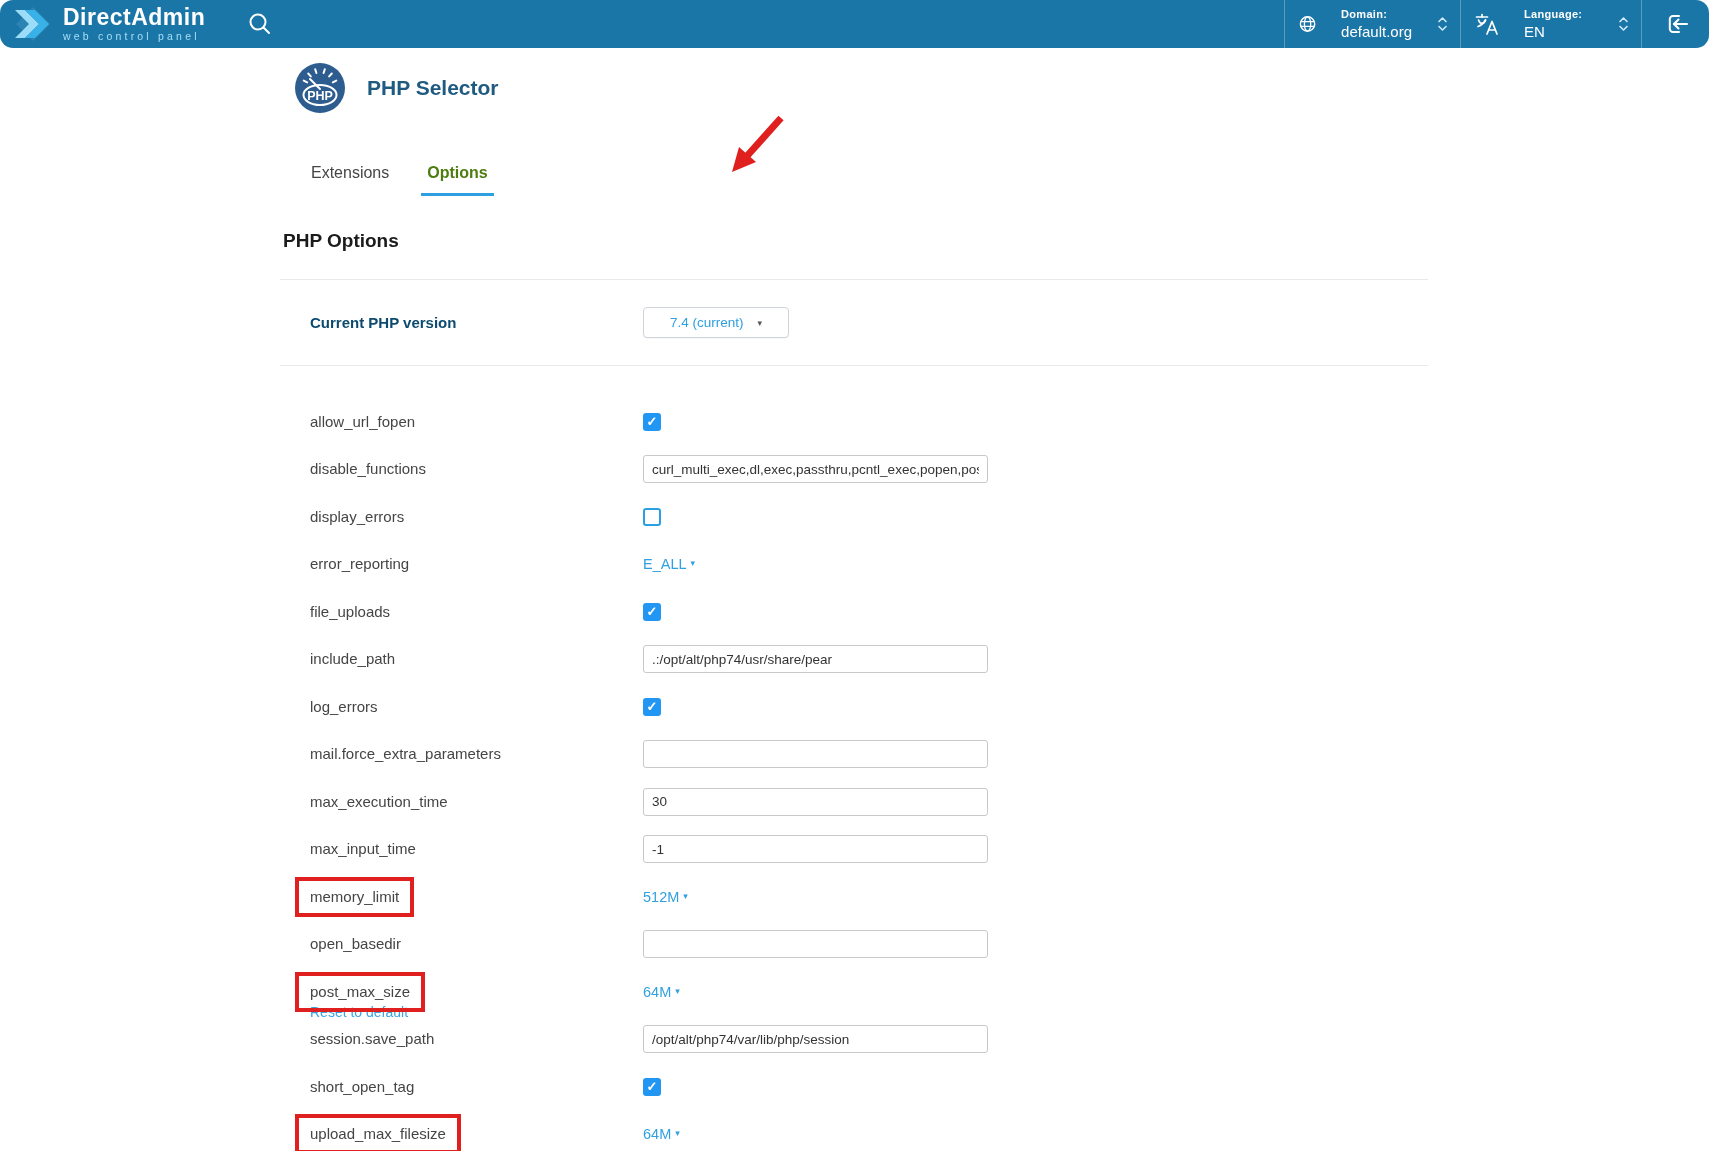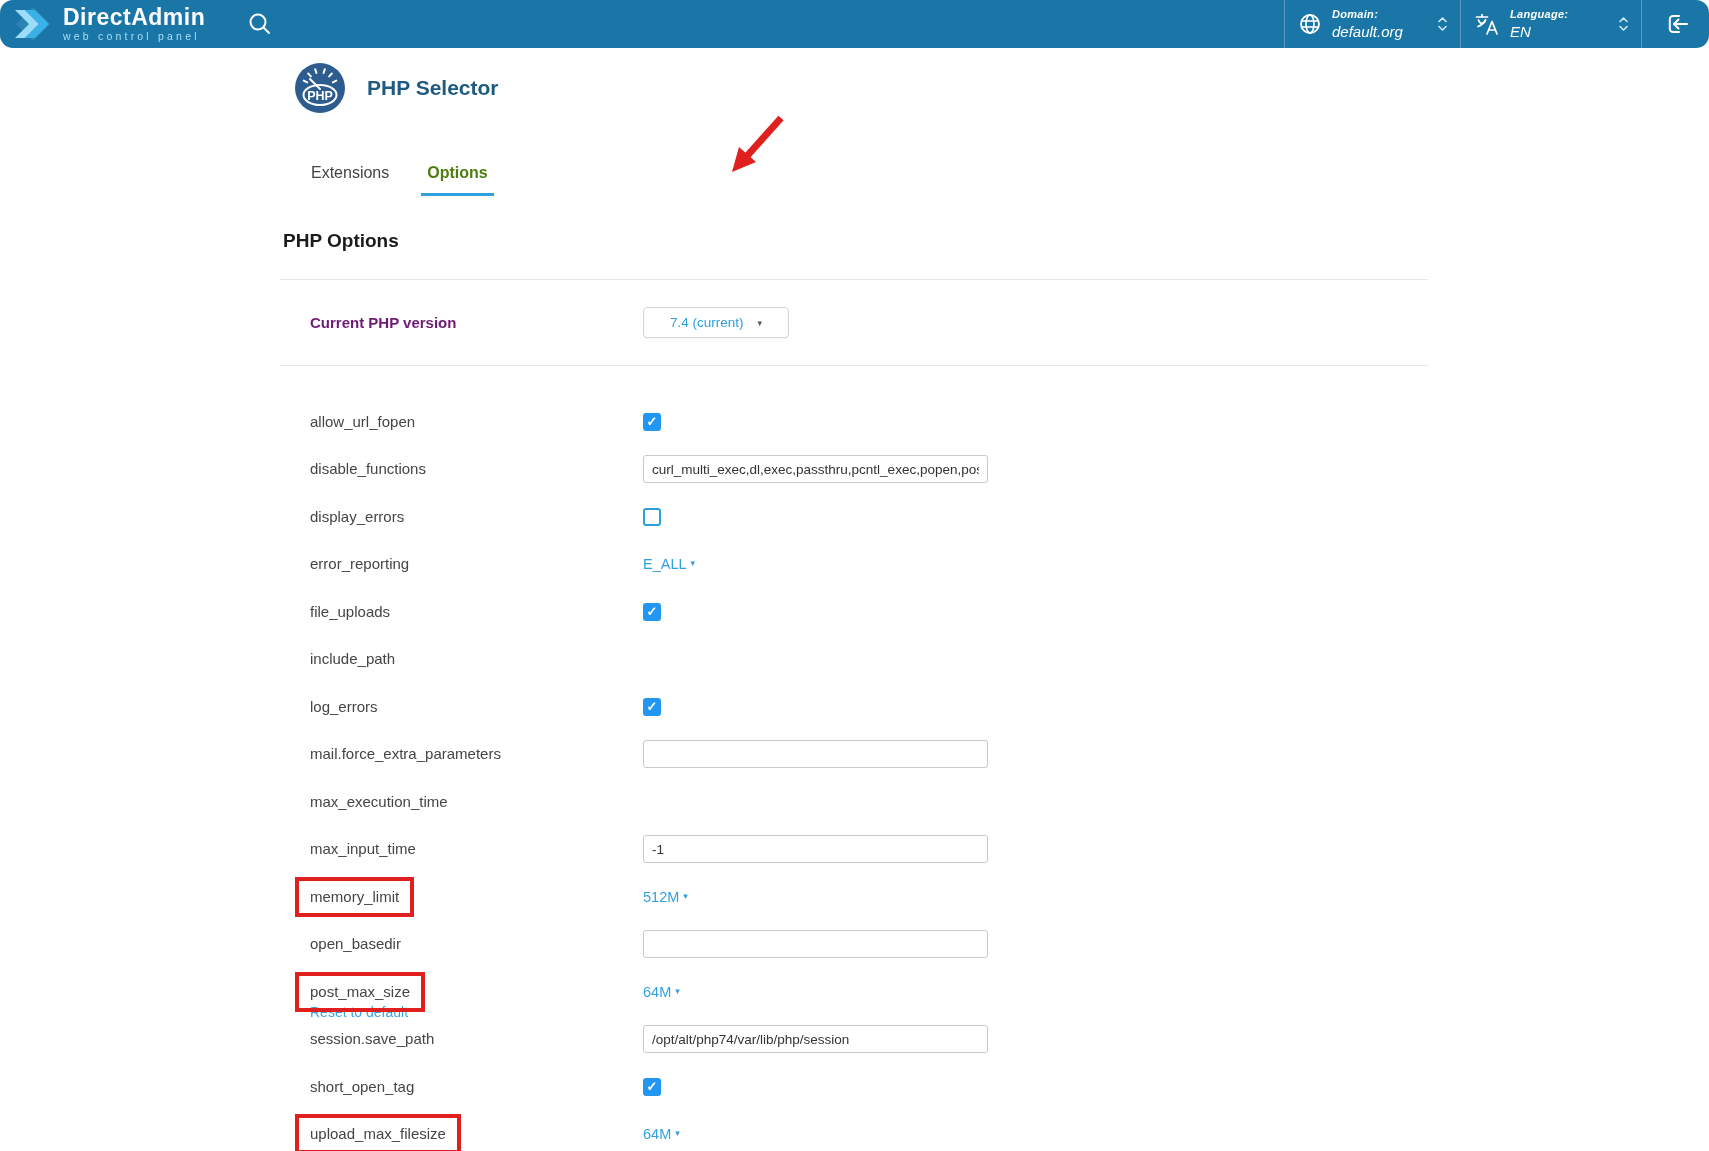--- a/index.html
+++ b/index.html
@@ -9,21 +9,21 @@
   
   .hdr { height:48px; background:#1b76a8; display:flex; align-items:stretch; color:#fff;border-radius:13px; }
   .hdr-left { display:flex; align-items:center; padding-left:13px; }
   .brand-text { margin-left:10px; line-height:1; }
   .brand-name { font-size:23px; font-weight:bold; letter-spacing:.5px; }
   .brand-tag { font-size:10.5px; color:#a7dff7; letter-spacing:3.2px; margin-top:2px; }
   .search-btn { margin-left:42px; display:flex; align-items:center; cursor:pointer; }
   .hdr-spacer { flex:1; }
   .hdr-sec { display:flex; align-items:center; border-left:1px solid rgba(255,255,255,.28);
     padding:0 13px; cursor:pointer; }
-  .hdr-sec .txt { margin-left:10px; line-height:1;font-style:italic; }
+  .hdr-sec .txt { margin-left:24px; line-height:1; }
   .hdr-lbl { font-size:11px; font-weight:bold; letter-spacing:.3px; }
   .hdr-val { font-size:15px; margin-top:4px; }
   .hdr-chevrons { margin-left:auto; padding-left:26px; display:flex; align-items:center; }
   .sec-domain { width:176px; }
   .sec-lang { width:181px; }
   .sec-logout { width:68px; justify-content:center; padding:0; }
 
   
   main { margin-left:280px; width:1148px; position:relative; }
   .title-row { display:flex; align-items:center; margin-top:14px; height:52px; padding-left:14px; }
@@ -31,21 +31,21 @@
 
   .tabs { margin-top:36px; padding-left:25px; display:flex; }
   .tab { font-size:16px; color:#454545; padding:14px 6px 11px 6px; margin-right:26px; cursor:pointer; }
   .tab.active { color:#4d7c0f; font-weight:bold; border-bottom:3px solid #2e9fe0; }
 
   h2.section-heading { margin-top:34px; padding-left:3px; font-size:19px; font-weight:bold; color:#1b1b1b; }
   .divider { border:none; border-top:1px solid #e9e9e9; margin-top:27px; }
 
   .version-row { height:85px; display:grid; grid-template-columns:333px 1fr;
     align-items:center; padding-left:30px; }
-  .version-label { font-size:15px; font-weight:bold; color:#701a75; }
+  .version-label { font-size:15px; font-weight:bold; color:#0c4a6e; }
   .select-box { width:146px; height:31px; border:1px solid #cfd3da; border-radius:4px;
     background:#fff; display:flex; align-items:center; justify-content:center;
     font-size:13.5px; color:#2e9fe0; cursor:pointer; box-shadow:0 1px 1px rgba(0,0,0,.03); }
   .select-box .sel-caret { color:#555; font-size:9px; margin-left:14px; }
 
   .form { margin-top:32px; }
   .row { min-height:47.5px; display:grid; grid-template-columns:333px 1fr;
     align-items:center; padding-left:30px; position:relative; }
   .lbl { font-size:15px; color:#454545; }
   .redbox { display:inline-block; position:relative; z-index:2;
@@ -218,35 +218,37 @@
       <div class="row">
         <div><span class="lbl">file_uploads</span></div>
         <div>
           <div class="cb checked">
             <span class="check">✓</span>
           </div>
         </div>
       </div>
       <div class="row">
         <div><span class="lbl">include_path</span></div>
+        <div><input type="text" class="txt-input" value=".:/opt/alt/php74/usr/share/pear" style=""></div>
       </div>
       <div class="row">
         <div><span class="lbl">log_errors</span></div>
         <div>
           <div class="cb checked">
             <span class="check">✓</span>
           </div>
         </div>
       </div>
       <div class="row">
         <div><span class="lbl">mail.force_extra_parameters</span></div>
         <div><input type="text" class="txt-input" value="" style=""></div>
       </div>
       <div class="row">
         <div><span class="lbl">max_execution_time</span></div>
+        <div><input type="text" class="txt-input" value="30" style=""></div>
       </div>
       <div class="row">
         <div><span class="lbl">max_input_time</span></div>
         <div><input type="text" class="txt-input" value="-1" style=""></div>
       </div>
       <div class="row">
         <div><span class="redbox"><span class="lbl">memory_limit</span></span></div>
         <div><span class="ddlink">
             <span>512M</span>
             <span class="caret">▾</span>

